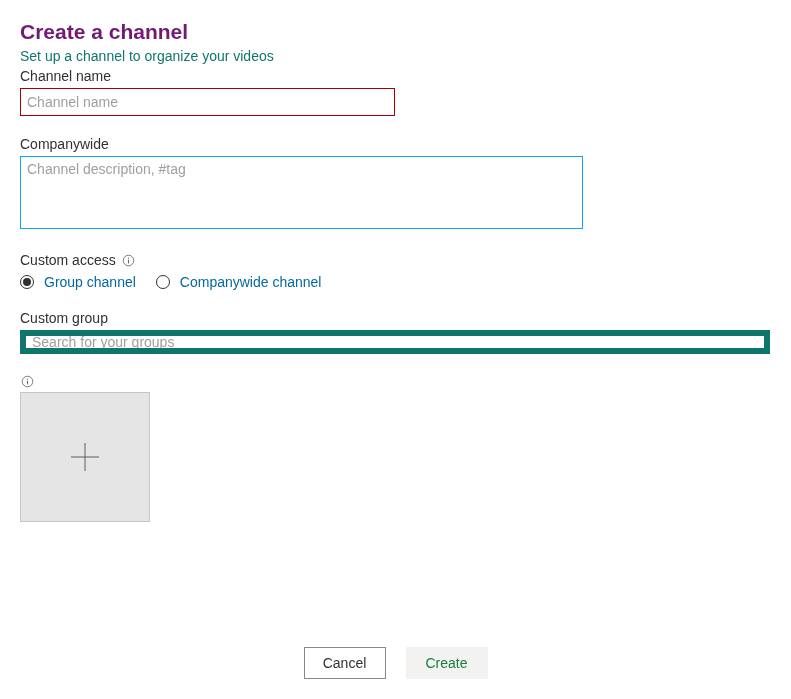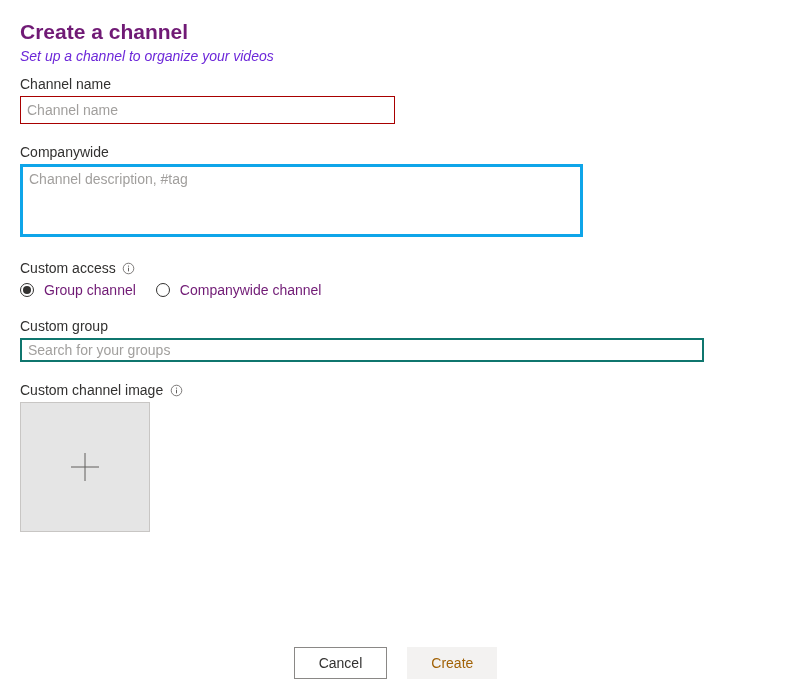--- a/index.html
+++ b/index.html
@@ -18,23 +18,22 @@
       position: relative;
     }
     .page-title {
       font-size: 21px;
       font-weight: 600;
       color: #701a75;
       margin-bottom: 4px;
     }
     .page-subtitle {
       font-size: 14px;
-      color: #6d28d9;
-      margin-bottom: 12px;
-      font-style: italic;
+      color: #0f766e;
+      margin-bottom: 4px;
     }
     .field-label {
       font-size: 14px;
       color: #323130;
       margin-bottom: 4px;
       display: flex;
       align-items: center;
       gap: 6px;
     }
     .channel-name-input {
@@ -46,21 +45,21 @@
       font-family: inherit;
       color: #323130;
       outline: none;
     }
     .channel-name-input::placeholder {
       color: #a19f9d;
     }
     .description-textarea {
       width: 563px;
       height: 73px;
-      border: 3px solid #0ea5e9;
+      border: 1px solid #0ea5e9;
       padding: 4px 6px;
       font-size: 14px;
       font-family: inherit;
       color: #323130;
       resize: none;
       outline: none;
     }
     .description-textarea::placeholder {
       color: #a19f9d;
     }
@@ -104,26 +103,26 @@
       border-color: #323130;
     }
     .radio-dot {
       width: 8px;
       height: 8px;
       border-radius: 50%;
       background: #323130;
     }
     .radio-label {
       font-size: 14px;
-      color: #701a75;
+      color: #0369a1;
     }
     .select-group-input {
-      width: 684px;
+      width: 750px;
       height: 24px;
-      border: 2px solid #0f766e;
+      border: 6px solid #0f766e;
       padding: 2px 6px;
       font-size: 14px;
       font-family: inherit;
       color: #323130;
       outline: none;
     }
     .select-group-input::placeholder {
       color: #a19f9d;
     }
     .image-upload-box {
@@ -146,37 +145,37 @@
       bottom: 20px;
       left: 0;
       right: 0;
       display: flex;
       justify-content: center;
       gap: 20px;
     }
     .btn {
       min-width: 82px;
       height: 32px;
-      padding: 0 24px;
+      padding: 0 12px;
       font-size: 14px;
       font-family: inherit;
       border: none;
       cursor: pointer;
       display: flex;
       align-items: center;
       justify-content: center;
     }
     .btn-cancel {
       background: #ffffff;
       border: 1px solid #8a8886;
       color: #323130;
     }
     .btn-create {
       background: #f3f2f1;
-      color: #a16207;
+      color: #15803d;
       border: none;
       cursor: not-allowed;
     }
   </style>
 </head>
 <body>
 
 <h1 class="page-title">Create a channel</h1>
 <p class="page-subtitle">Set up a channel to organize your videos</p>
 
@@ -215,21 +214,20 @@
   </div>
 </div>
 
 <div class="field-group">
   <div class="field-label">Custom group</div>
   <input type="text" class="select-group-input" placeholder="Search for your groups" style="">
 </div>
 
 <div class="field-group">
   <div class="field-label">
-    <span>Custom channel image</span>
     <span class="info-icon">
       <svg viewBox="0 0 16 16" fill="none" stroke="#605e5c" stroke-width="1">
         <circle cx="8" cy="8" r="6.5"></circle>
         <circle cx="8" cy="5" r="0.8" fill="#605e5c" stroke="none"></circle>
         <line x1="8" y1="7" x2="8" y2="11.5" stroke-width="1.2"></line>
       </svg>
     </span>
   </div>
   <div class="image-upload-box">
     <svg class="plus-icon" viewBox="0 0 32 32" stroke="#605e5c" stroke-width="1">

